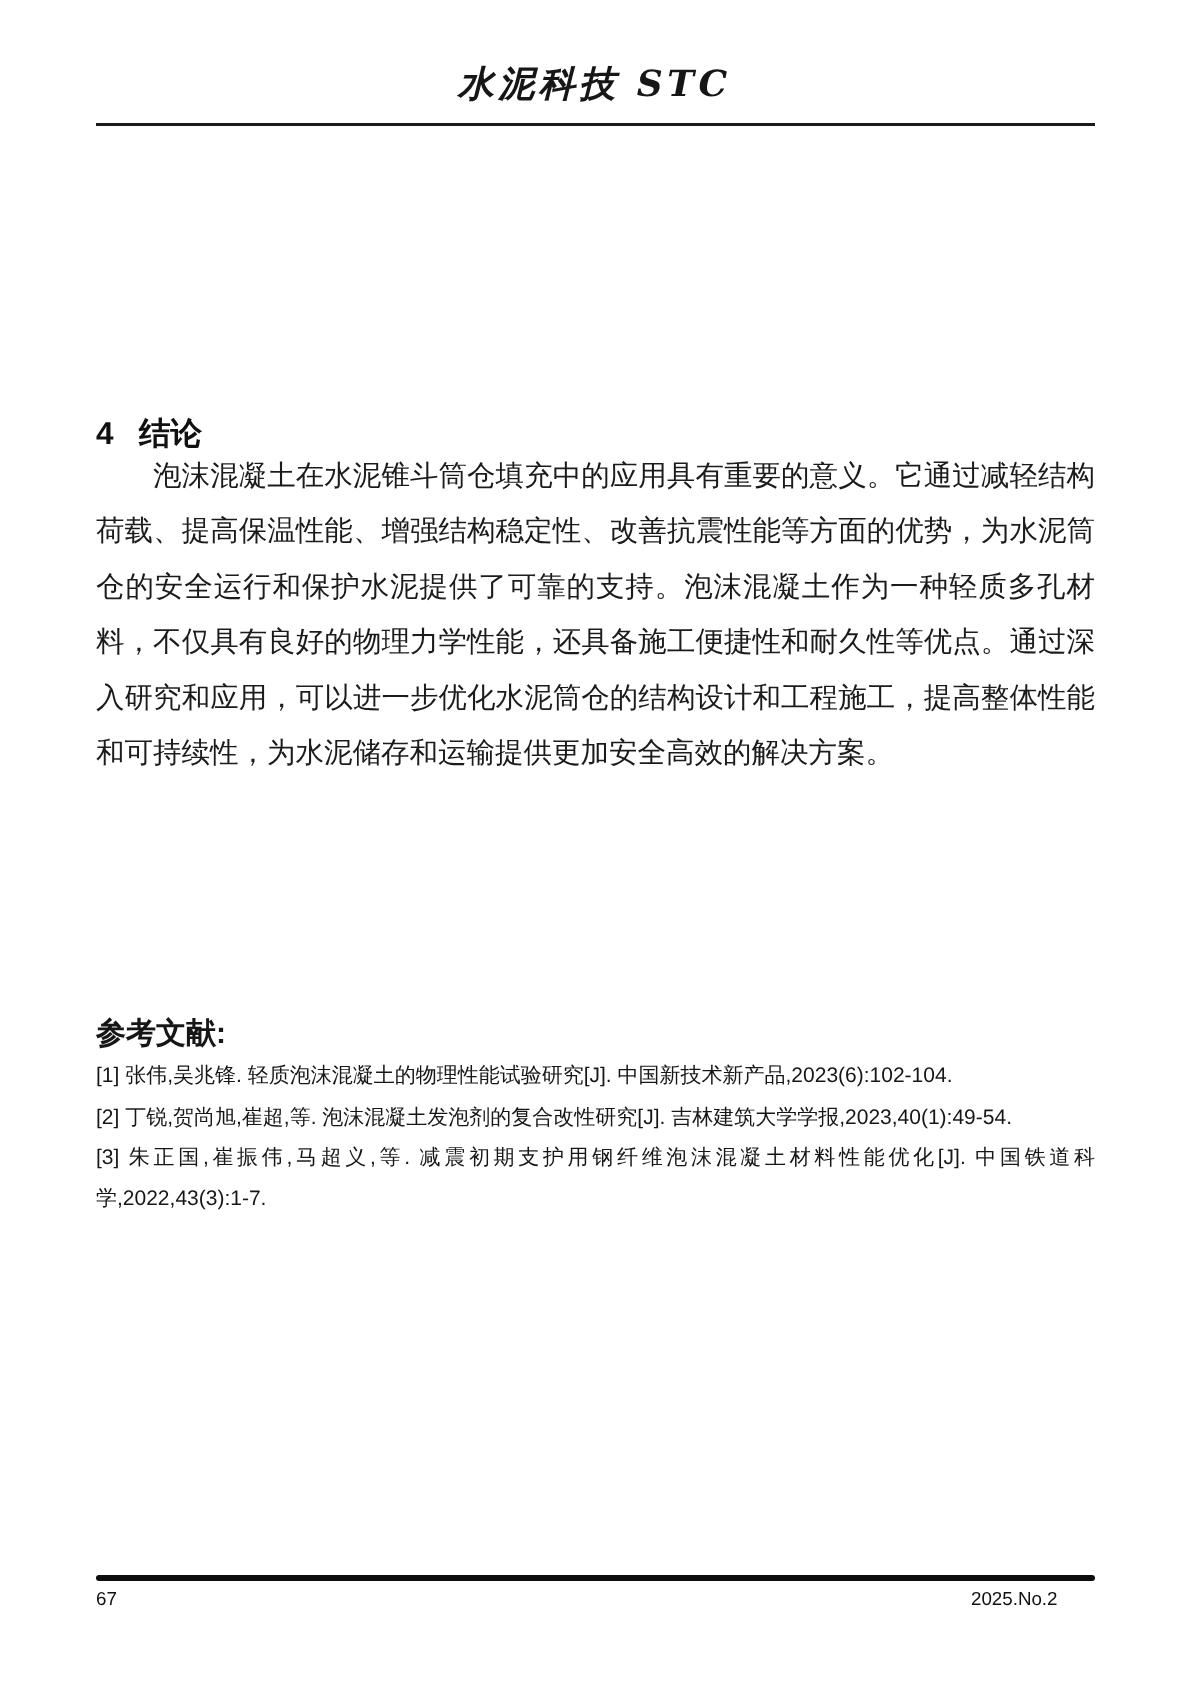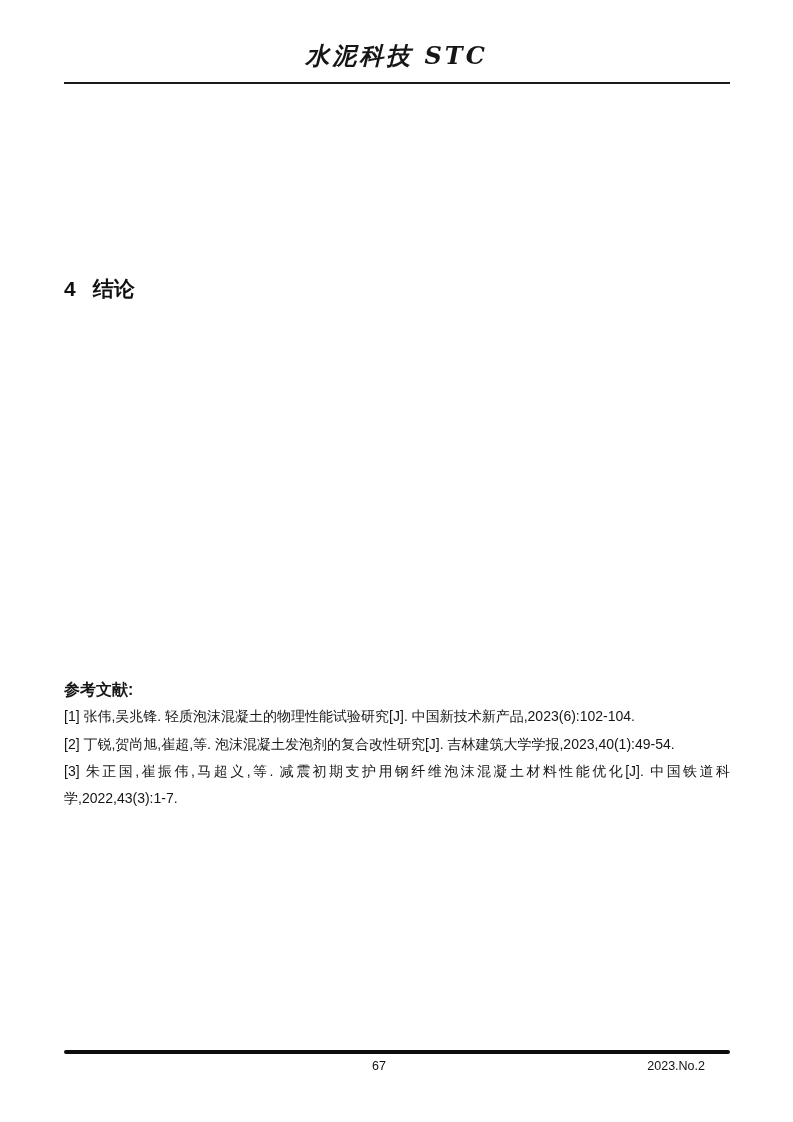--- a/index.html
+++ b/index.html
@@ -77,21 +77,21 @@
     top: 676px;
     left: 64px;
     width: 666px;
     font-family: "Liberation Sans", "DejaVu Sans", sans-serif;
     font-size: 14px;
     line-height: 27.3px;
     color: #161616;
   }
   .references-heading {
     font-weight: bold;
-    font-size: 16px;
+    font-size: 20px;
     font-family: "Liberation Sans", "DejaVu Sans", sans-serif;
   }
   .reference-item {
     text-align: justify;
   }
 
   
   .footer-rule {
     position: absolute;
     top: 1050px;
@@ -99,21 +99,21 @@
     width: 666px;
     height: 4px;
     background: #0d0d0d;
     border-radius: 2px / 50%;
   }
   .footer-page-number {
     position: absolute;
     top: 1059px;
     left: 64px;
     width: 630px;
-    text-align: center;
+    text-align: left;
     font-family: "Liberation Sans", "DejaVu Sans", sans-serif;
     font-size: 12.5px;
     color: #111;
   }
   .footer-issue {
     position: absolute;
     top: 1059px;
     right: 88px;
     font-family: "Liberation Sans", "DejaVu Sans", sans-serif;
     font-size: 12.5px;
@@ -125,25 +125,26 @@
 
 <div class="page">
 
   <div class="journal-title">水泥科技 STC</div>
 
   <div class="header-rule"></div>
 
 
   <h2 class="section-heading"><span class="sec-num">4</span><span class="sec-title">结论</span></h2>
 
+  <p class="body-text para-conclusion"><span class="indent"></span><span>泡沫混凝土在水泥锥斗筒仓填充中的应用具有重要的意义。它通过减轻结构荷载、提高保温性能、增强结构稳定性、改善抗震性能等方面的优势，为水泥筒仓的安全运行和保护水泥提供了可靠的支持。泡沫混凝土作为一种轻质多孔材料，不仅具有良好的物理力学性能，还具备施工便捷性和耐久性等优点。通过深入研究和应用，可以进一步优化水泥筒仓的结构设计和工程施工，提高整体性能和可持续性，为水泥储存和运输提供更加安全高效的解决方案。</span></p>
 
   <div class="references">
     <div class="references-heading">参考文献:</div>
     <div class="reference-item">[1] 张伟,吴兆锋. 轻质泡沫混凝土的物理性能试验研究[J]. 中国新技术新产品,2023(6):102-104.</div>
     <div class="reference-item">[2] 丁锐,贺尚旭,崔超,等. 泡沫混凝土发泡剂的复合改性研究[J]. 吉林建筑大学学报,2023,40(1):49-54.</div>
     <div class="reference-item">[3] 朱正国,崔振伟,马超义,等. 减震初期支护用钢纤维泡沫混凝土材料性能优化[J]. 中国铁道科学,2022,43(3):1-7.</div>
   </div>
 
   <div class="footer-rule"></div>
   <div class="footer-page-number">67</div>
-  <div class="footer-issue">2023.No.2</div>
+  <div class="footer-issue">2025.No.2</div>
 
 </div>
 
 </body></html>

